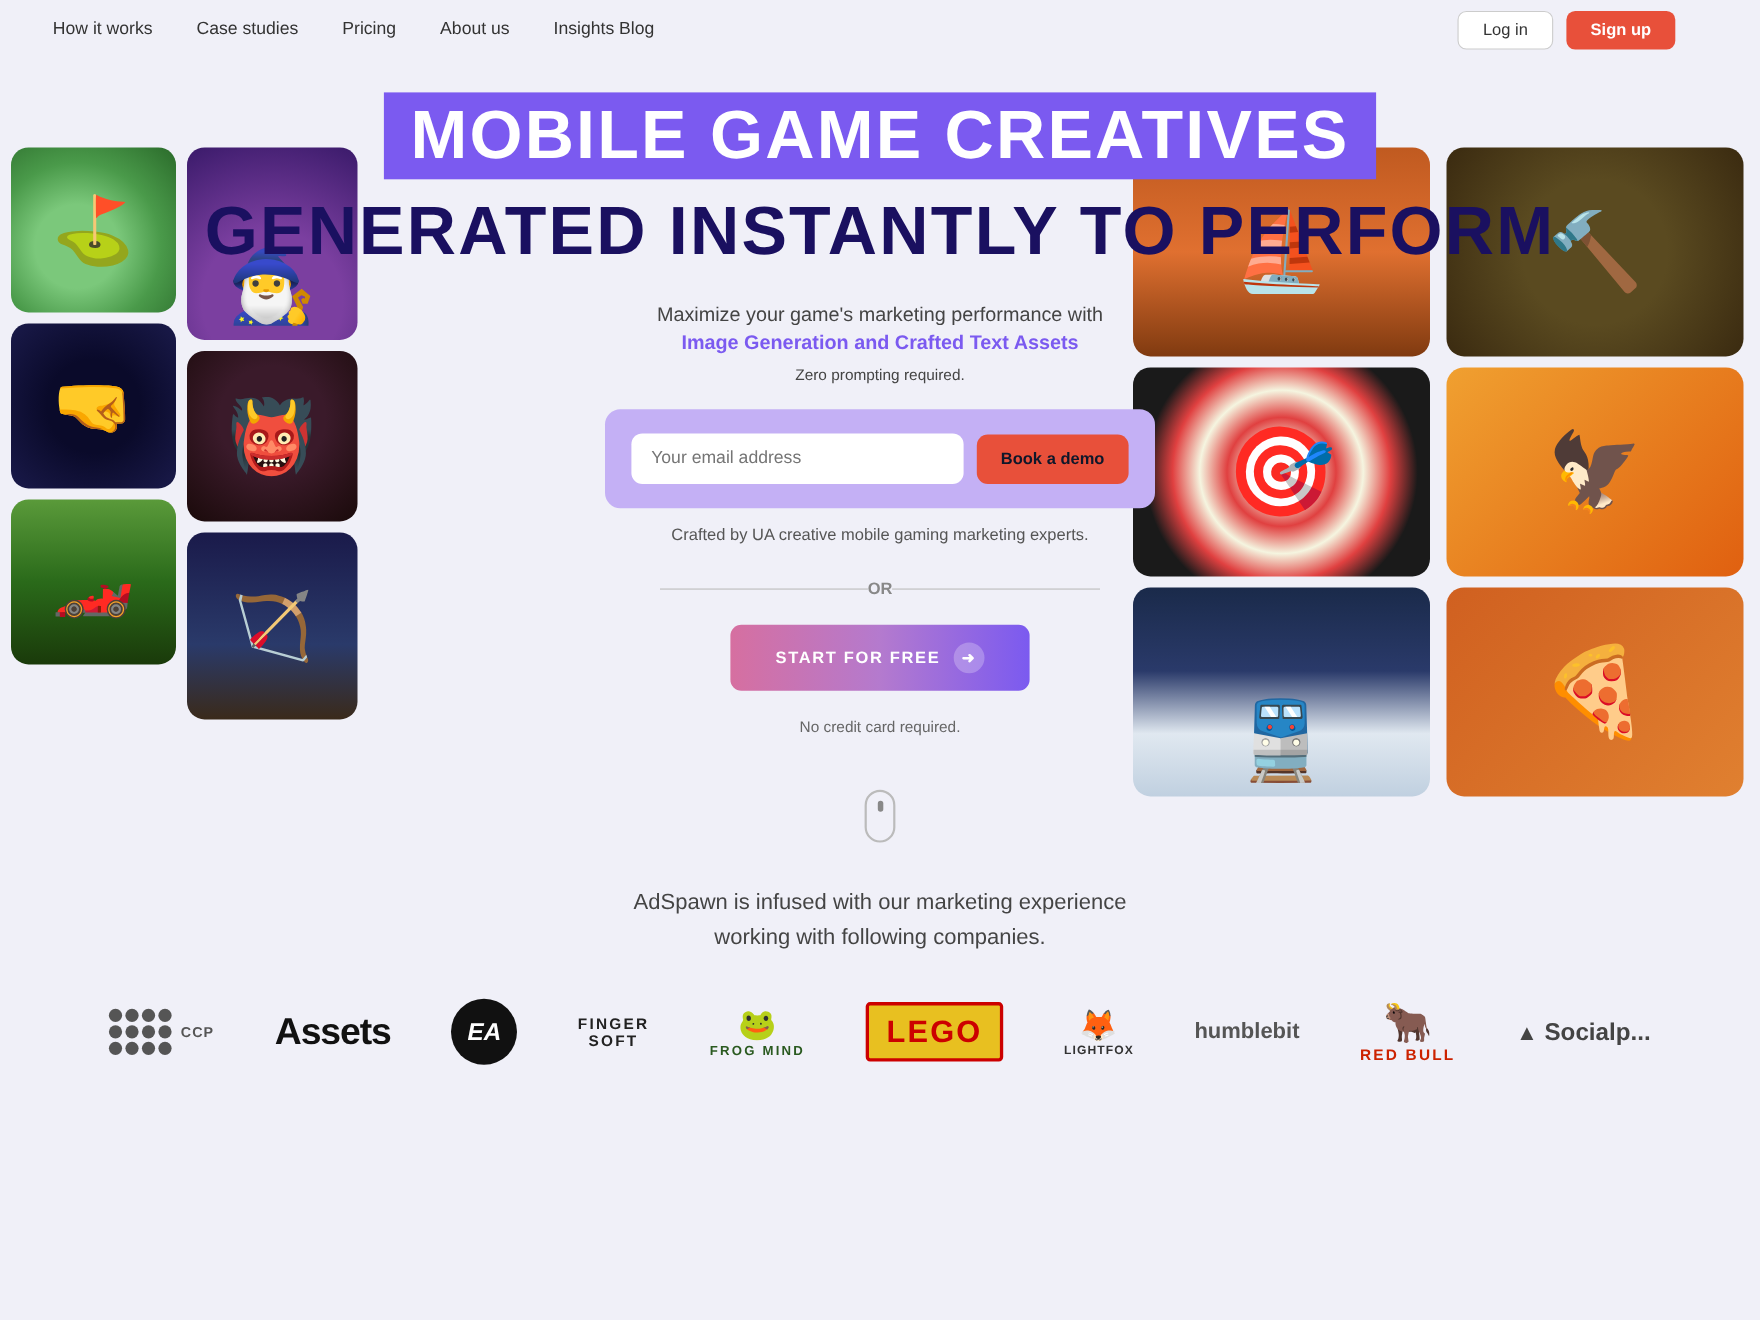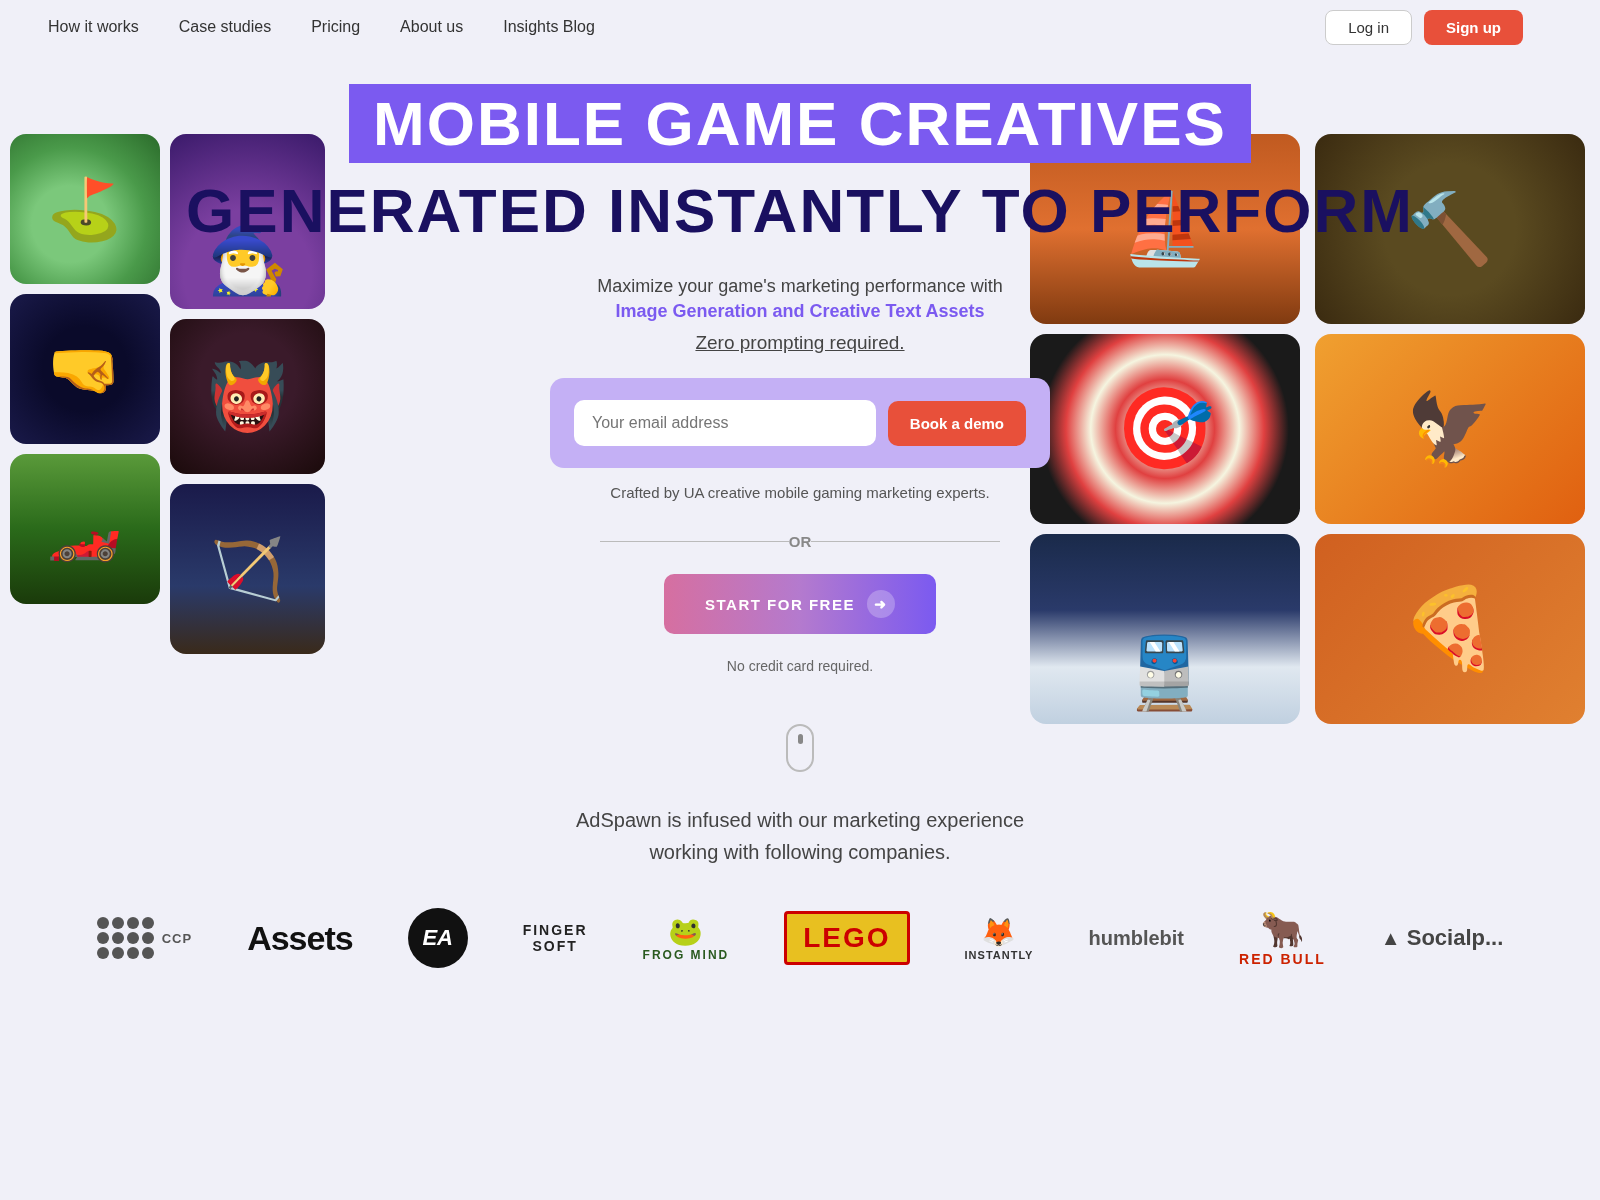--- a/index.html
+++ b/index.html
@@ -90,24 +90,23 @@
       font-size: 18px;
       color: #444;
       margin-bottom: 4px;
     }
     .hero-subtitle-link {
       color: #7b5af0;
       font-weight: 600;
       font-size: 18px;
     }
     .hero-zero {
-      font-size: 19px;
+      font-size: 14px;
       color: #444;
       margin: 10px 0 24px;
-      text-decoration: underline;
     }
 
     
     .email-form-wrapper {
       background: #c4b0f5;
       border-radius: 14px;
       padding: 22px 24px;
       max-width: 500px;
       margin: 0 auto 16px;
       display: flex;
@@ -119,21 +118,21 @@
       padding: 14px 18px;
       border-radius: 10px;
       border: none;
       font-size: 16px;
       background: white;
       color: #aaa;
       outline: none;
     }
     .btn-book-demo {
       background: #e8503a;
-      color: #ffffff;
+      color: #0f172a;
       border: none;
       padding: 14px 22px;
       border-radius: 10px;
       font-size: 15px;
       font-weight: 700;
       cursor: pointer;
       white-space: nowrap;
     }
     .hero-crafted {
       font-size: 15px;
@@ -575,21 +574,21 @@
     <div class="hero">
       <div style="margin-bottom:8px;">
         <span class="hero-title-highlight">MOBILE GAME CREATIVES</span>
       </div>
       <span class="hero-title-line2">GENERATED INSTANTLY TO PERFORM</span>
 
       <p class="hero-subtitle">
         <span>Maximize your game's marketing performance with</span>
       </p>
       <p style="margin-bottom:10px;">
-        <span class="hero-subtitle-link">Image Generation and Creative Text Assets</span>
+        <span class="hero-subtitle-link">Image Generation and Crafted Text Assets</span>
       </p>
       <p class="hero-zero">Zero prompting required.</p>
 
       <div class="email-form-wrapper">
         <input class="email-input" type="email" placeholder="Your email address" style="">
         <button class="btn-book-demo">Book a demo</button>
       </div>
 
       <p class="hero-crafted">Crafted by UA creative mobile gaming marketing experts.</p>
 
@@ -655,21 +654,21 @@
 
     <div class="frogmind-logo">
       <span class="frog-icon">🐸</span>
       <span class="frog-text">FROG MIND</span>
     </div>
 
     <div class="lego-logo">LEGO</div>
 
     <div class="lightfox-logo">
       <span class="lightfox-icon">🦊</span>
-      <span class="lightfox-text">INSTANTLY</span>
+      <span class="lightfox-text">LIGHTFOX</span>
     </div>
 
     <div class="humblebit-logo">
       <span>humblebit</span>
     </div>
 
     <div class="redbull-logo">
       <span class="rb-icon">🐂</span>
       <span class="rb-brand">Red Bull</span>
     </div>

